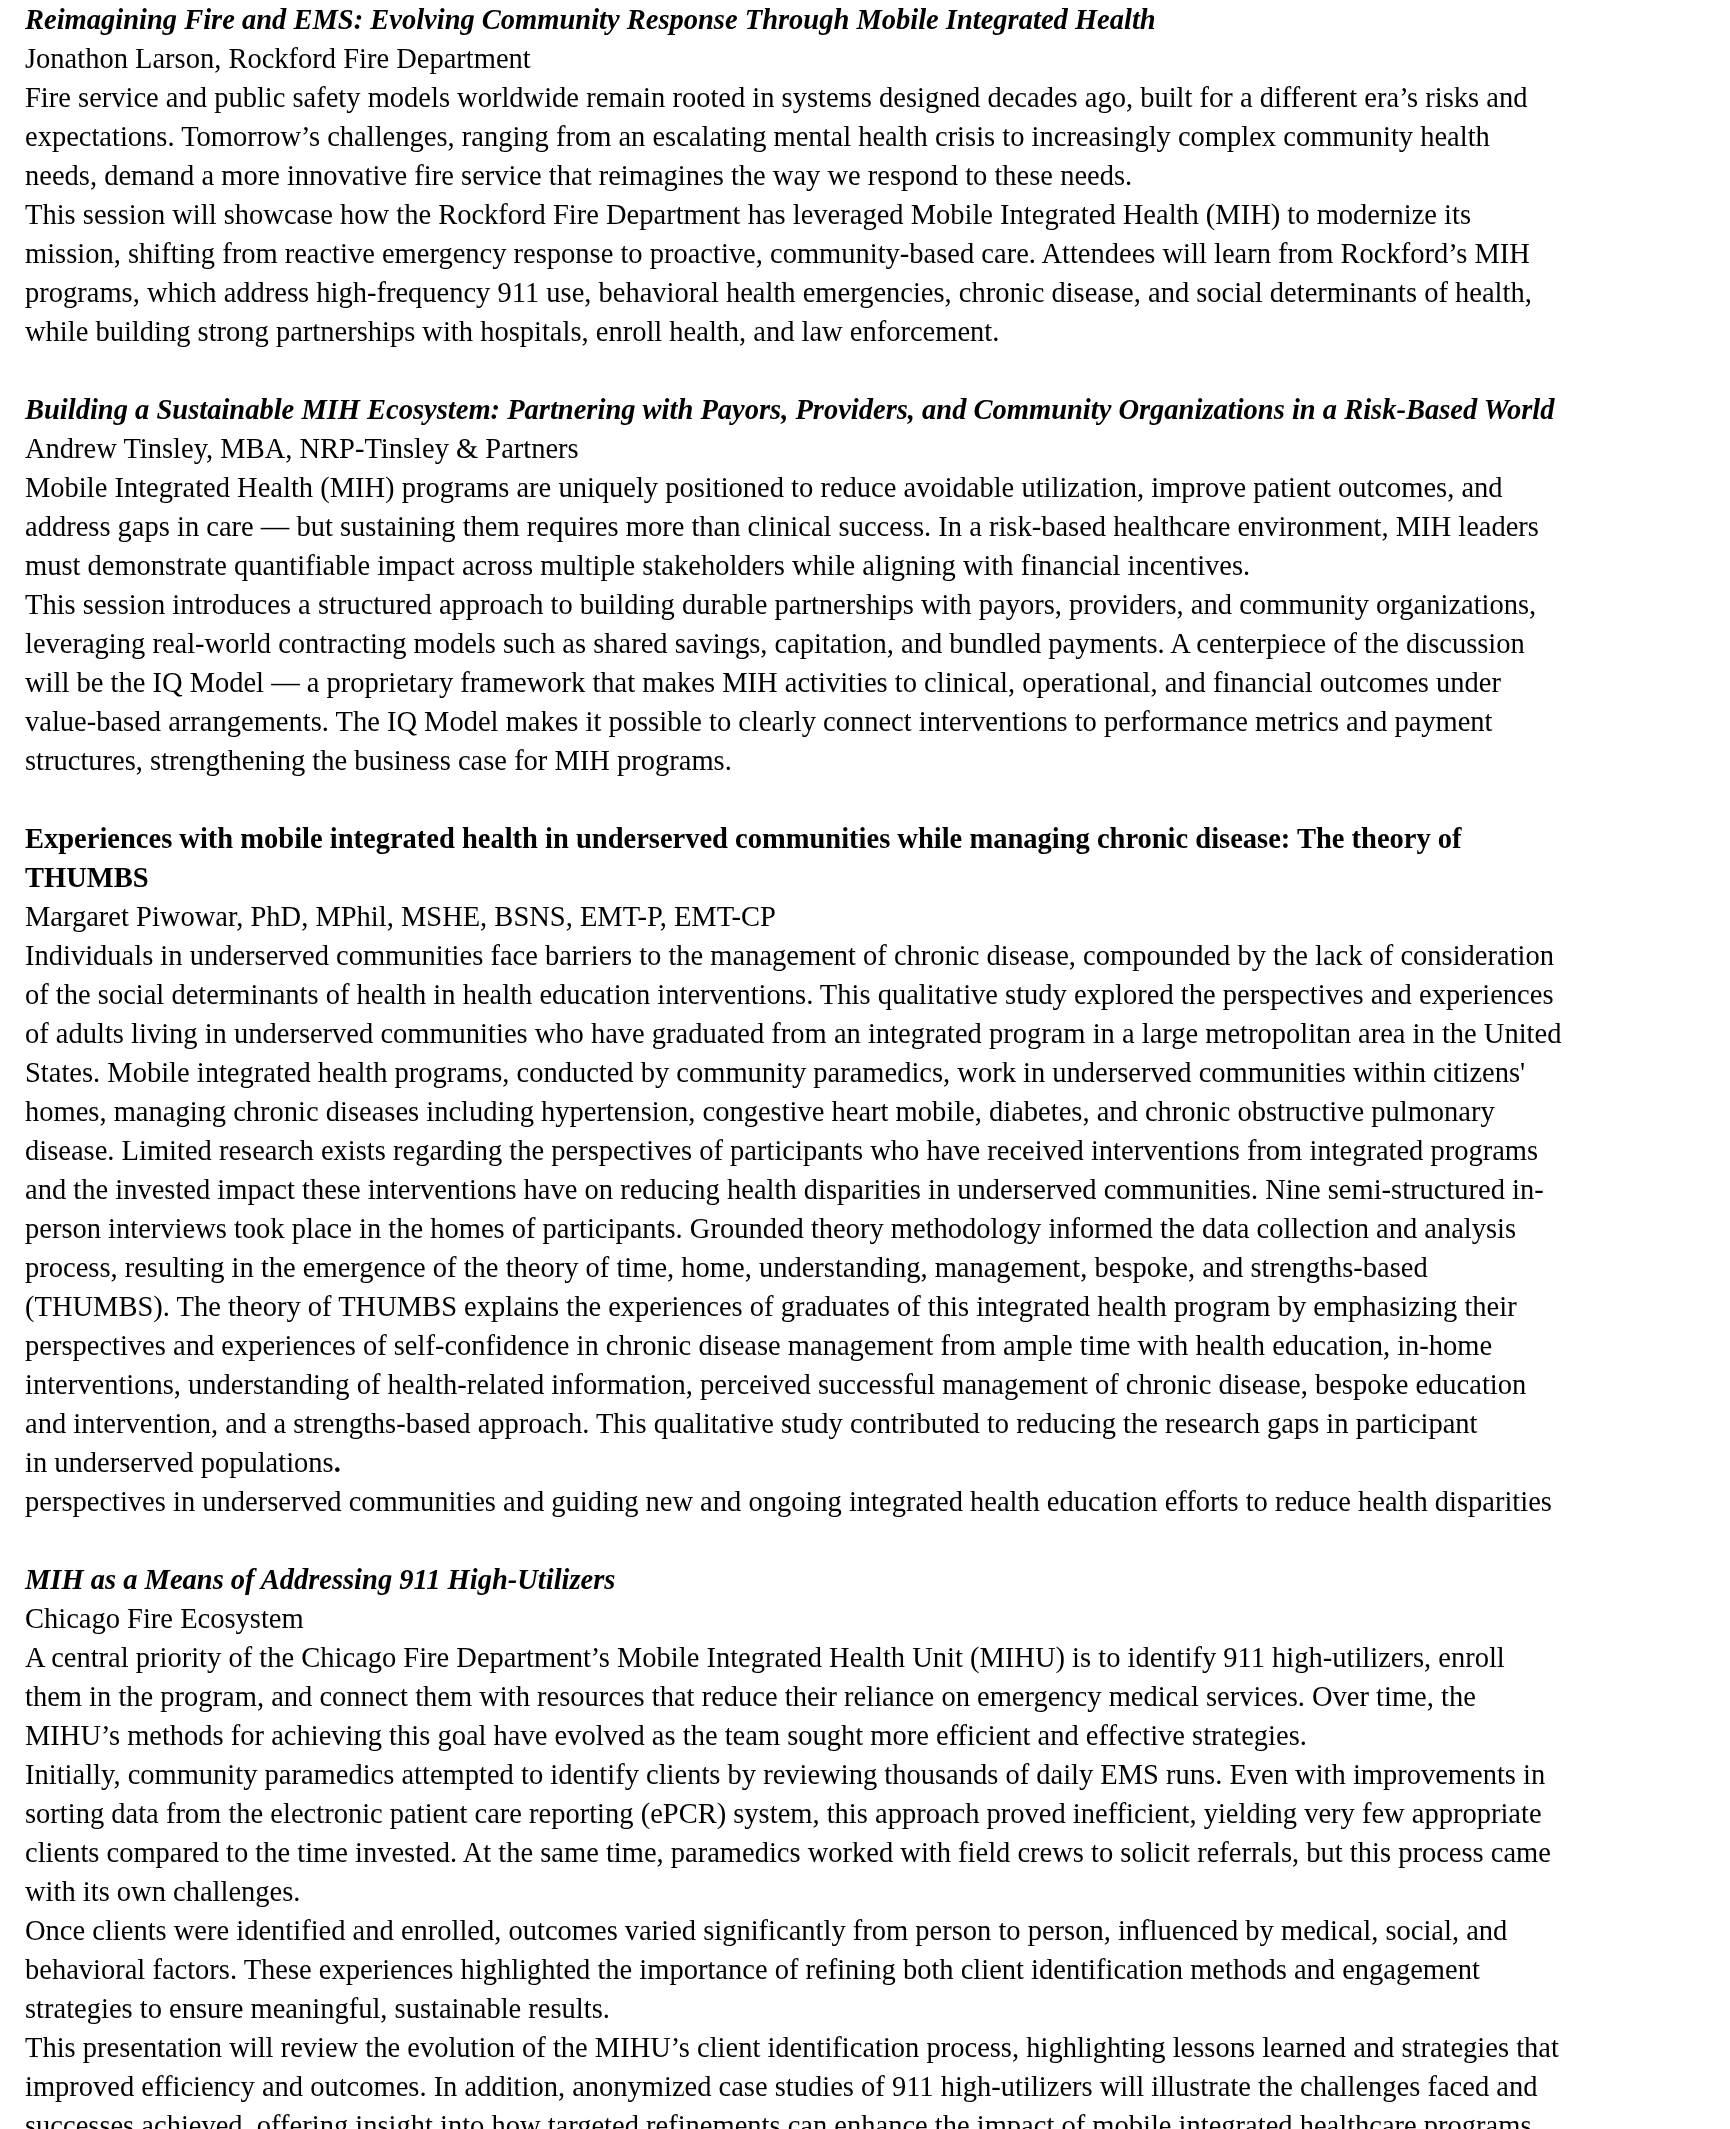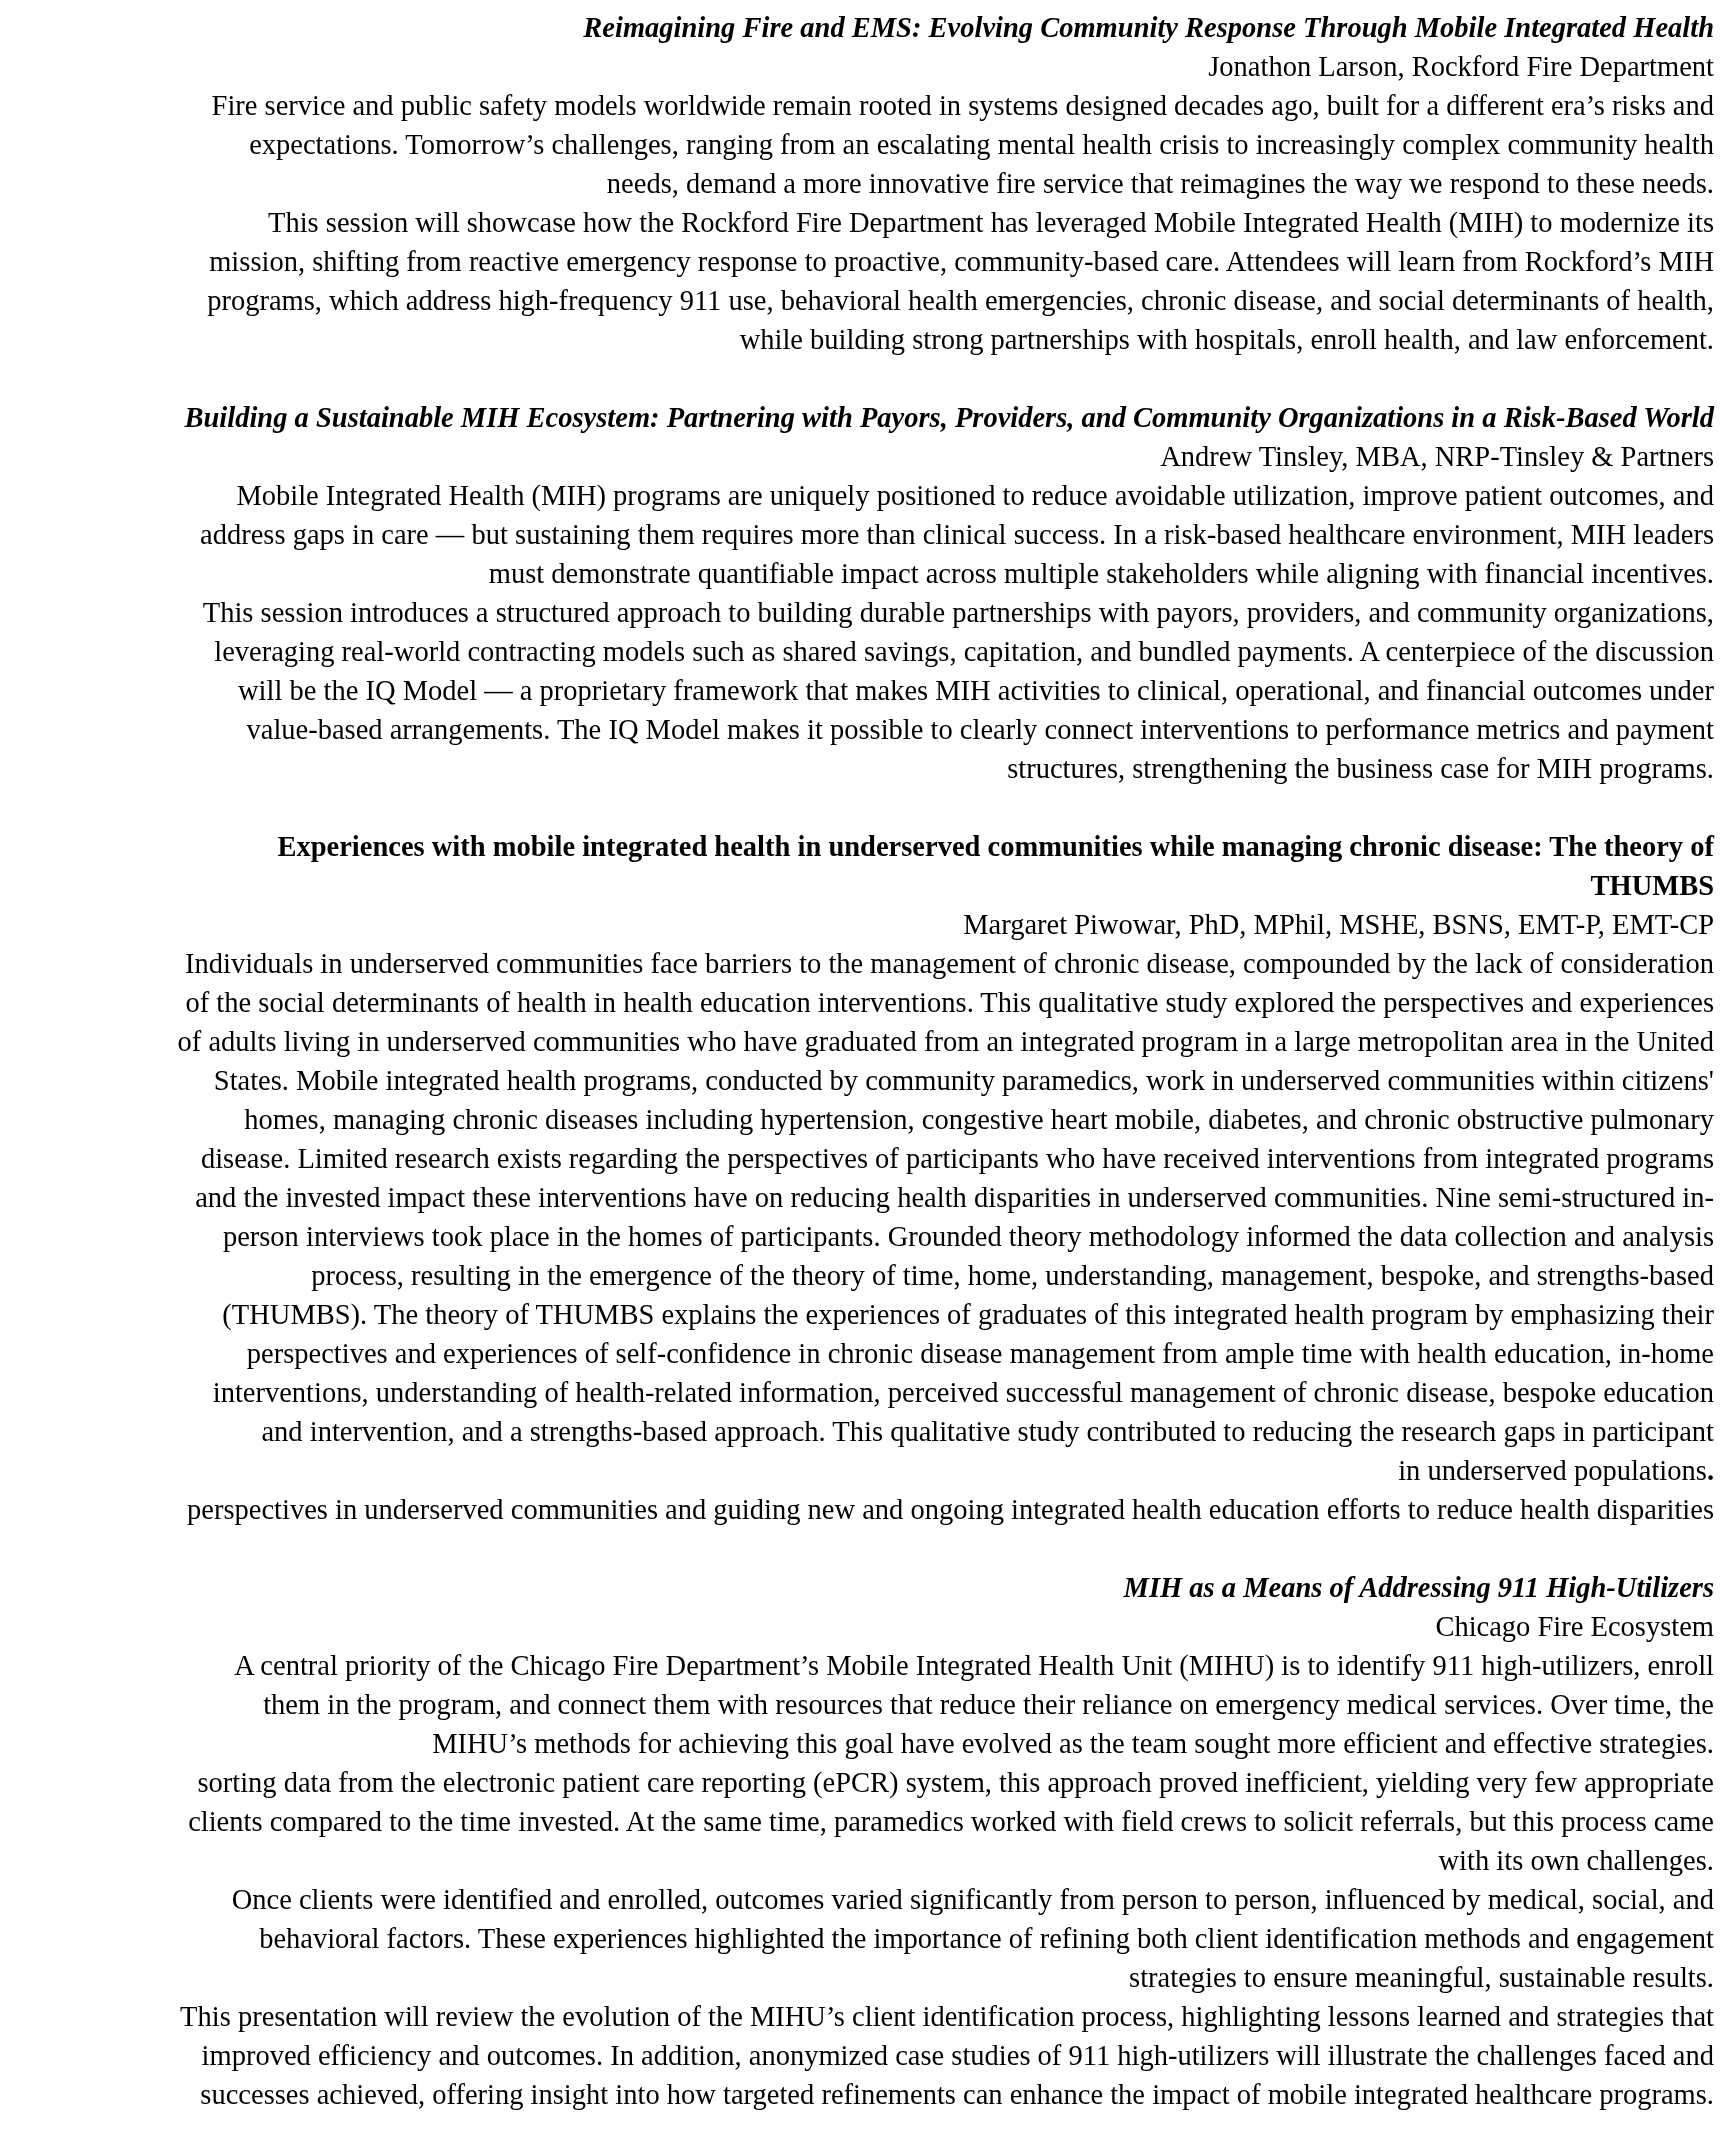--- a/index.html
+++ b/index.html
@@ -16,21 +16,21 @@
     font-family: "Liberation Serif", "DejaVu Serif", serif;
   }
   #page {
     position: absolute;
     left: 25px;
     top: 0px;
     width: 1697px;
     font-size: 28.5px;
     line-height: 39px;
   }
-  .section { margin: 8px; padding: 0; text-align: right; }
+  .section { margin: 0; padding: 0; }
   .section + .section { margin-top: 39px; }
   .line {
     display: block;
     white-space: nowrap;
     height: 39px;
   }
   .title-italic { font-weight: bold; font-style: italic; }
   .title-bold { font-weight: bold; font-style: normal; }
   .author { font-weight: normal; }
   .body-line { font-weight: normal; }
@@ -93,20 +93,21 @@
     </div>
   </div>
 
   <div class="section">
     <span class="line title-italic">MIH as a Means of Addressing 911 High-Utilizers</span>
     <span class="line author">Chicago Fire Ecosystem</span>
     <div>
       <span class="line body-line">A central priority of the Chicago Fire Department’s Mobile Integrated Health Unit (MIHU) is to identify 911 high-utilizers, enroll</span>
       <span class="line body-line">them in the program, and connect them with resources that reduce their reliance on emergency medical services. Over time, the</span>
       <span class="line body-line">MIHU’s methods for achieving this goal have evolved as the team sought more efficient and effective strategies.</span>
+      <span class="line body-line">Initially, community paramedics attempted to identify clients by reviewing thousands of daily EMS runs. Even with improvements in</span>
       <span class="line body-line">sorting data from the electronic patient care reporting (ePCR) system, this approach proved inefficient, yielding very few appropriate</span>
       <span class="line body-line">clients compared to the time invested. At the same time, paramedics worked with field crews to solicit referrals, but this process came</span>
       <span class="line body-line">with its own challenges.</span>
       <span class="line body-line">Once clients were identified and enrolled, outcomes varied significantly from person to person, influenced by medical, social, and</span>
       <span class="line body-line">behavioral factors. These experiences highlighted the importance of refining both client identification methods and engagement</span>
       <span class="line body-line">strategies to ensure meaningful, sustainable results.</span>
       <span class="line body-line">This presentation will review the evolution of the MIHU’s client identification process, highlighting lessons learned and strategies that</span>
       <span class="line body-line">improved efficiency and outcomes. In addition, anonymized case studies of 911 high-utilizers will illustrate the challenges faced and</span>
       <span class="line body-line">successes achieved, offering insight into how targeted refinements can enhance the impact of mobile integrated healthcare programs.</span>
     </div>

